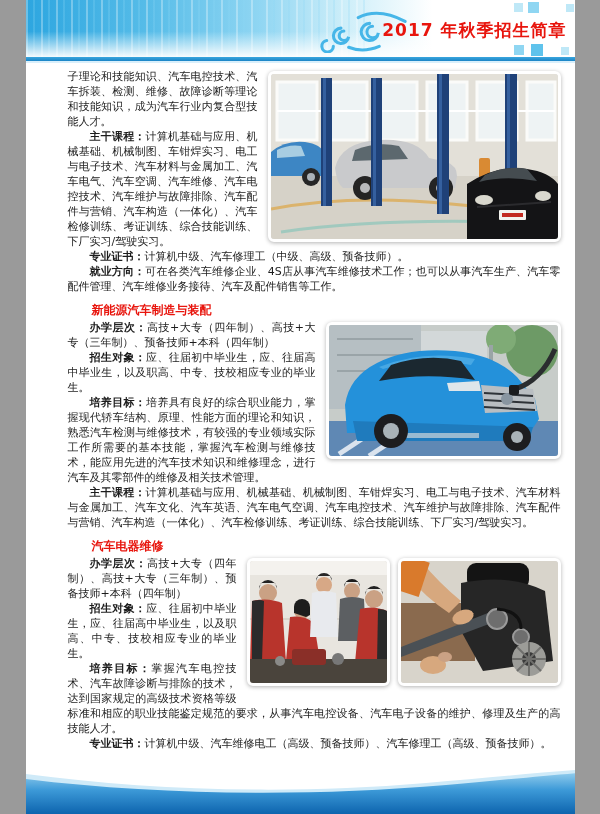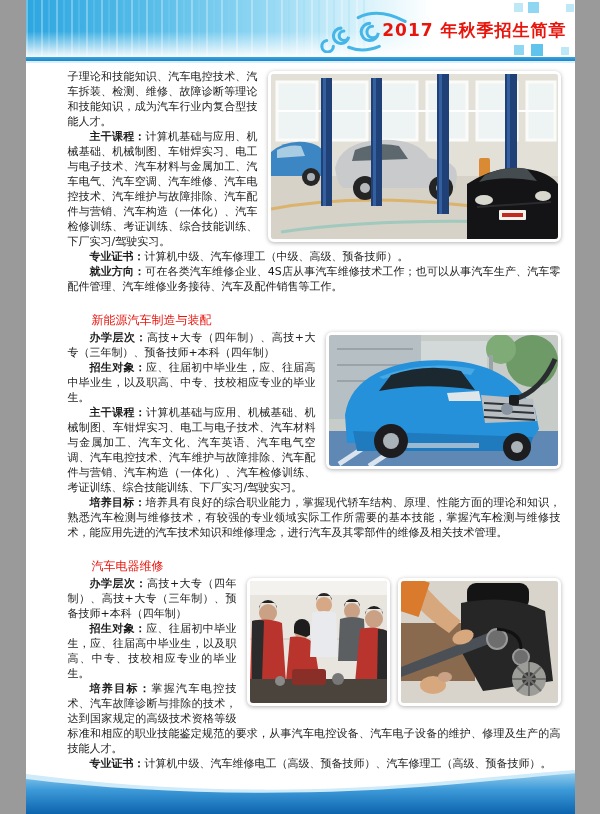--- a/index.html
+++ b/index.html
@@ -28,21 +28,21 @@
   .rule2{height:2px;background:#d9effb;}
   
   .content{
     padding:6px 14px 0 42px;height:700px;overflow:hidden;
     font-size:11px;line-height:15px;color:#1c1c1c;text-align:justify;
   }
   .para{margin:0;text-indent:2em;}
   .para.noindent{text-indent:0;}
   .plabel{font-weight:bold;}
   .sec-heading{
-    margin:19px 0 2px;color:#e8150d;font-size:12px;font-weight:normal;text-indent:2em;line-height:15px;
+    margin:9px 0 2px;color:#e8150d;font-size:12px;font-weight:bold;text-indent:2em;line-height:15px;
   }
   
   .photo{
     margin:2px 0 6px 10px;border:3px solid #fff;border-radius:6px;background:#ddd;
     box-shadow:0 1px 4px rgba(0,0,0,.3);overflow:hidden;
   }
   .photo svg{display:block;}
   .float-right{float:right;}
   .photo-row{float:right;display:flex;gap:8px;margin:2px 0 6px 10px;}
   .photo-row .photo{margin:0;}
@@ -188,22 +188,22 @@
           <circle cx="62" cy="106" r="8" fill="#aab3b8"></circle>
         <circle cx="188" cy="112" r="14" fill="#1d1d1f"></circle>
           <circle cx="188" cy="112" r="6" fill="#aab3b8"></circle>
         <path d="M226,24 q-14,32 -40,40" stroke="#2a2d2f" stroke-width="5" fill="none"></path>
         <rect x="180" y="60" width="10" height="10" rx="2" fill="#1a1c1e"></rect>
       </svg>
     </figure>
 
     <p class="para"><b class="plabel">办学层次：</b><span>高技+大专（四年制）、高技+大专（三年制）、预备技师+本科（四年制）</span></p>
     <p class="para"><b class="plabel">招生对象：</b><span>应、往届初中毕业生，应、往届高中毕业生，以及职高、中专、技校相应专业的毕业生。</span></p>
+    <p class="para"><b class="plabel">培养目标：</b><span>培养具有良好的综合职业能力，掌握现代轿车结构、原理、性能方面的理论和知识，熟悉汽车检测与维修技术，有较强的专业领域实际工作所需要的基本技能，掌握汽车检测与维修技术，能应用先进的汽车技术知识和维修理念，进行汽车及其零部件的维修及相关技术管理。</span></p>
     <p class="para"><b class="plabel">主干课程：</b><span>计算机基础与应用、机械基础、机械制图、车钳焊实习、电工与电子技术、汽车材料与金属加工、汽车文化、汽车英语、汽车电气空调、汽车电控技术、汽车维护与故障排除、汽车配件与营销、汽车构造（一体化）、汽车检修训练、考证训练、综合技能训练、下厂实习/驾驶实习。</span></p>
-    <p class="para"><b class="plabel">培养目标：</b><span>培养具有良好的综合职业能力，掌握现代轿车结构、原理、性能方面的理论和知识，熟悉汽车检测与维修技术，有较强的专业领域实际工作所需要的基本技能，掌握汽车检测与维修技术，能应用先进的汽车技术知识和维修理念，进行汽车及其零部件的维修及相关技术管理。</span></p>
 
     <h3 class="sec-heading">汽车电器维修</h3>
 
     <div class="photo-row">
       <figure class="photo">
         <svg width="137" height="122" viewBox="0 0 137 122">
           <rect width="137" height="122" fill="#e8e5df"></rect>
           <rect width="137" height="14" fill="#f4f2ee"></rect>
           <line x1="0" y1="58" x2="137" y2="58" stroke="#d8d4cc" stroke-width="2"></line>
           <circle cx="18" cy="32" r="9" fill="#caa184"></circle>

